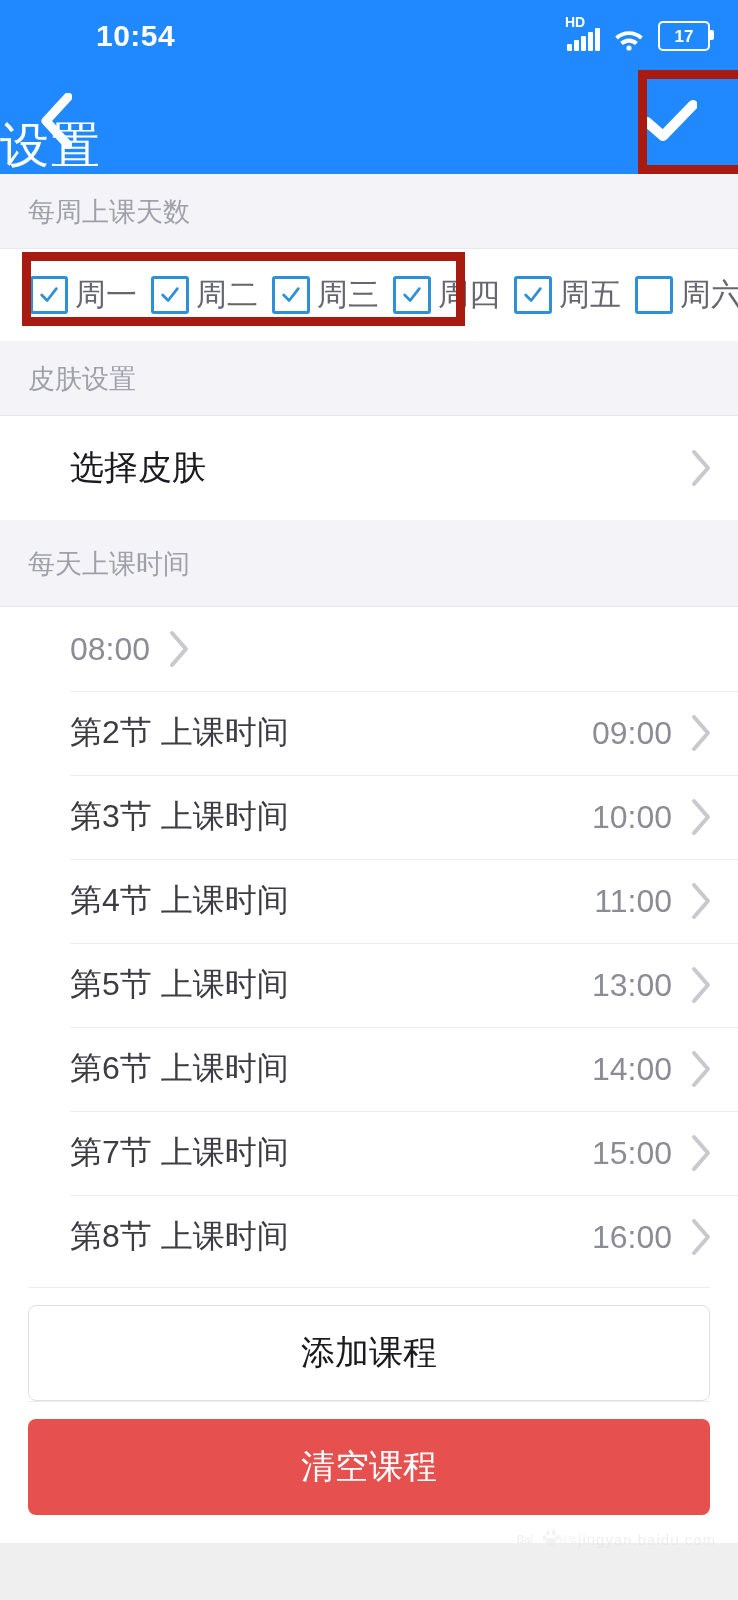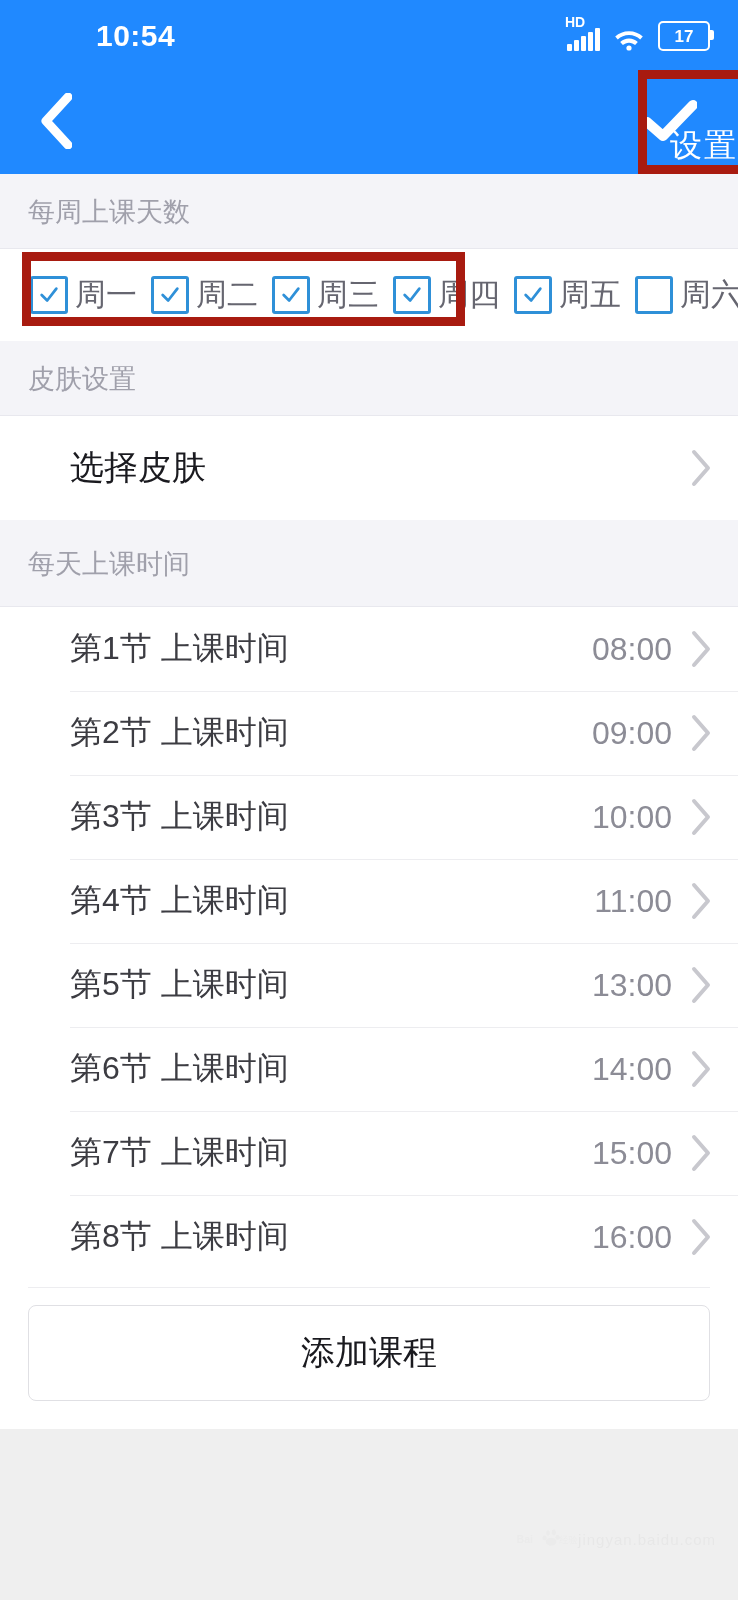--- a/index.html
+++ b/index.html
@@ -109,22 +109,22 @@
   .nav-back {
     width: 110px;
     height: 100%;
     display: flex;
     align-items: center;
     justify-content: center;
   }
   .nav-title {
     position: absolute;
     left: 0; right: 0;
-    text-align: right;
-    font-size: 32px;
+    text-align: left;
+    font-size: 49px;
     color: #ffffff;
     letter-spacing: 2px;
     margin-top: 46px;
   }
   .nav-confirm {
     position: absolute;
     right: 22px;
     top: 0;
     bottom: 0;
     width: 92px;
@@ -414,21 +414,20 @@
           </svg>
         </span>
       </div>
     </div>
 
     <div class="section-header tall">每天上课时间</div>
 
     <div class="list">
 
       <div class="row">
-        <span class="row-label">第1节 上课时间</span>
         <span class="row-value">08:00</span>
         <span class="chev">
           <svg viewBox="0 0 22 38" width="22" height="38" aria-hidden="true">
               <path d="M4 3 L18 19 L4 35" fill="none" stroke="#c8c8ce" stroke-width="4" stroke-linecap="round" stroke-linejoin="round"></path>
             </svg>
         </span>
       </div>
 
       <div class="row">
         <span class="row-label">第2节 上课时间</span>
@@ -498,20 +497,23 @@
               <path d="M4 3 L18 19 L4 35" fill="none" stroke="#c8c8ce" stroke-width="4" stroke-linecap="round" stroke-linejoin="round"></path>
             </svg>
         </span>
       </div>
 
     </div>
 
     <div class="btn-area">
       <div class="btn-add-wrap">
         <div class="btn btn-add">添加课程</div>
+      </div>
+      <div class="btn-clear-wrap">
+        <div class="btn btn-clear">清空课程</div>
       </div>
     </div>
     <div class="btn-tail"></div>
 
     <div class="footer">
       <div class="watermark">
         <svg viewBox="0 0 200 52" width="200" height="52" aria-hidden="true">
           <g fill="#e8e8e8">
             <ellipse cx="103" cy="10" rx="6" ry="9"></ellipse>
             <ellipse cx="122" cy="8" rx="6.5" ry="9.5"></ellipse>

